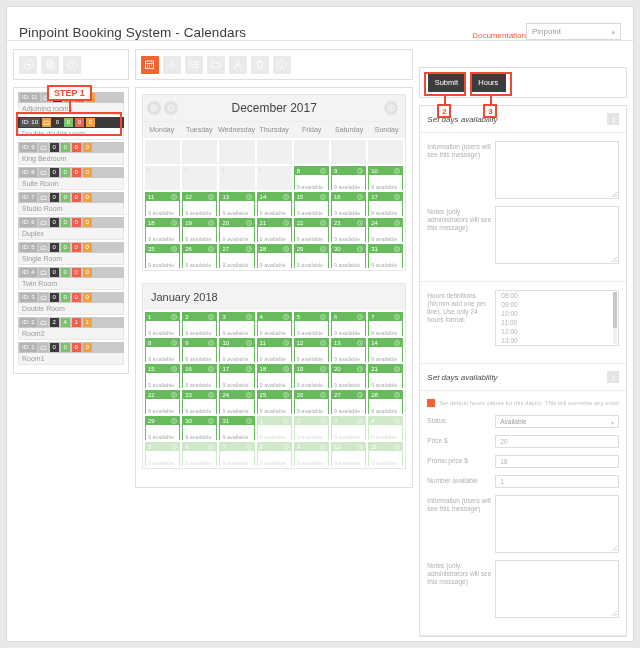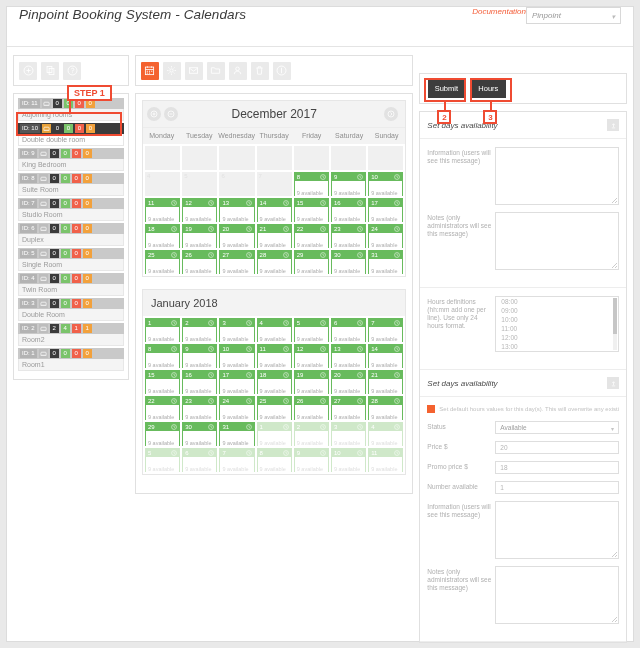--- a/index.html
+++ b/index.html
@@ -9,21 +9,21 @@
     background: #e8e8e8;
     font-family: "Liberation Sans", sans-serif;
     font-size: 11px;
     color: #555;
     overflow: hidden;
   }
   .page { width: 640px; height: 648px; background: #e9e9e9; padding: 6px; }
   .app { background:#fff; width:628px; height:636px; border:1px solid #dcdcdc; position:relative; }
 
   
-  .header { height:40px; border-bottom:1px solid #e4e4e4; display:flex; align-items:flex-start; padding:0 12px; background:#fff;font-style:italic;}
+  .header { height:34px; border-bottom:1px solid #e4e4e4; display:flex; align-items:flex-end; padding:0 12px; background:#fff;}
   .header-title { font-size:13.5px; color:#3b3b3b; flex:1; font-weight:400; letter-spacing:.1px;}
   .doc-link { color:#f4603c; font-size:8px; cursor:pointer; }
   .lang-select {
     width:95px; height:17px; border:1px solid #d8d8d8; background:#fff;
     font-size:8px; color:#999; display:flex; align-items:center;
     padding:0 5px; position:relative; cursor:pointer;
   }
   .lang-select .caret { position:absolute; right:5px; top:5px; font-size:7px; color:#bbb;}
 
   
@@ -1260,16 +1260,16 @@
                 </div>
               </div>
             </div>
           </div>
     </div>
 
   </div>
 
   <div class="sel-outline" style="left:9px;top:105px;width:106px;height:24px;"></div>
   <div class="step-line" style="left:62px;top:92px;height:14px;"></div>
-  <div class="step-tag" style="left:40px;top:78px;margin-left:20px;">STEP 1</div>
+  <div class="step-tag" style="left:40px;top:78px;">STEP 1</div>
 
 </div>
 </div>
 
 </body></html>

